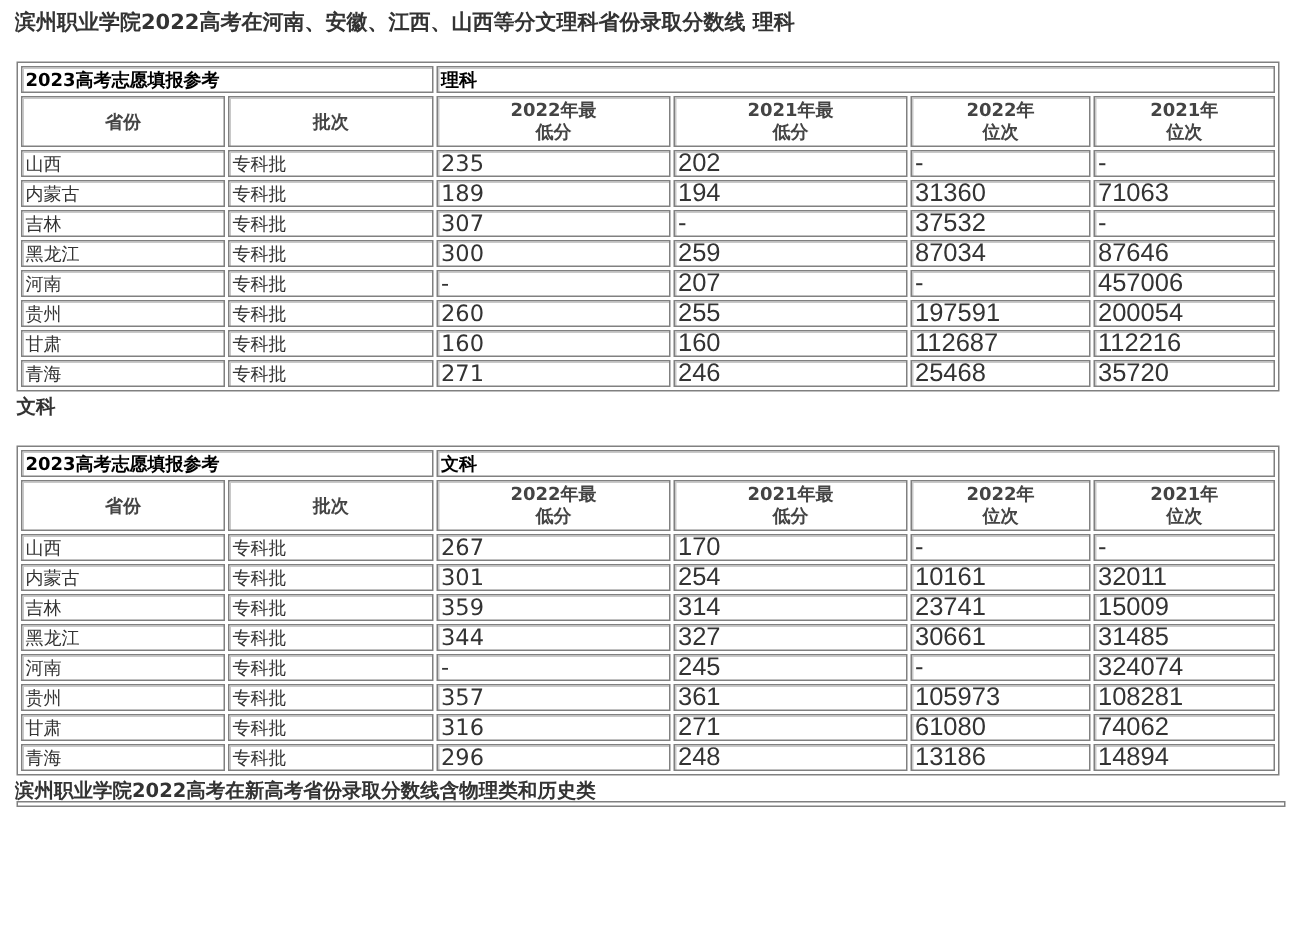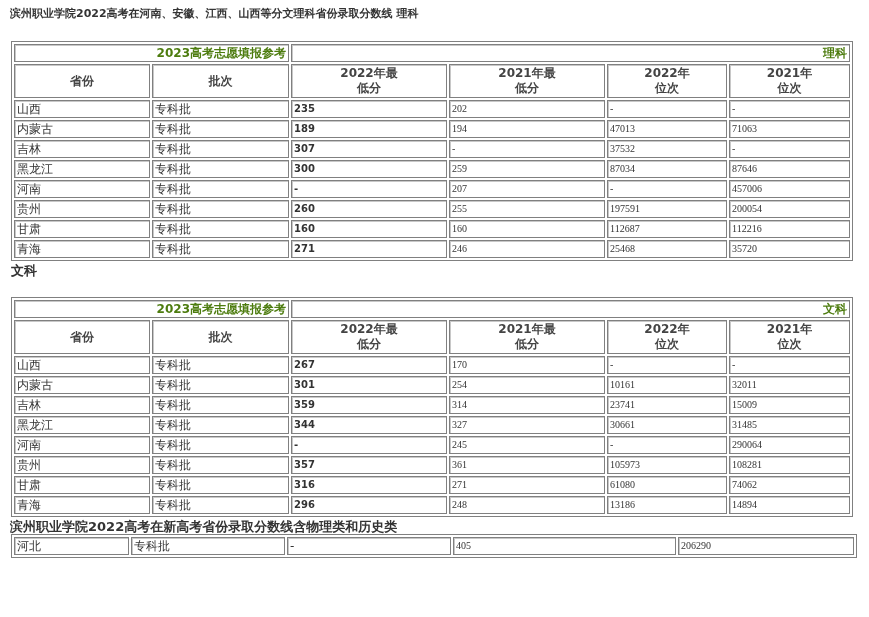--- a/index.html
+++ b/index.html
@@ -3,21 +3,21 @@
 <meta charset="utf-8">
 <style>
   html, body { margin: 0; padding: 0; background: #ffffff; }
   body {
     width: 869px; height: 617px; overflow: hidden; position: relative;
     font-family: "DejaVu Sans", "Liberation Sans", sans-serif;
     color: #333333;
   }
   .title {
     position: absolute; left: 10px; top: 6px;
-    font-size: 11px; font-weight: bold; color: #333;
+    font-size: 14px; font-weight: bold; color: #333;
     white-space: nowrap; letter-spacing: 0px;
   }
   .section-label {
     position: absolute; left: 11px;
     font-size: 13px; font-weight: bold; color: #333;
   }
   table.data {
     position: absolute; left: 11px;
     width: 842px;
     border: 1px solid #808080;
@@ -31,28 +31,28 @@
     padding: 0 2px;
     font-size: 12px;
     height: 16px;
     line-height: 16px;
     white-space: nowrap;
     overflow: hidden;
     color: #333;
     box-shadow: inset 1px 1px 0 #c8c8c8;
   }
   table.data td.h {
-    text-align: right; font-weight: bold; color: #4d7c0f;
+    text-align: left; font-weight: bold; color: #000000;
   }
   table.data td.h2 {
     text-align: center; font-weight: bold; color: #444;
     height: 32px; line-height: 15px; white-space: normal;
   }
-  table.data td.num { font-family: Liberation Serif, serif; font-size: 10px; }
-  table.data td.bold { font-weight: bold; font-size: 10px; }
+  table.data td.num { font-family: Liberation Sans, sans-serif; font-size: 17px; }
+  table.data td.bold { font-weight: normal; font-size: 15px; }
 </style>
 </head>
 <body>
 
 <div class="title">滨州职业学院2022高考在河南、安徽、江西、山西等分文理科省份录取分数线 理科</div>
 
 <table class="data" style="top:41px;">
   <colgroup>
     <col style="width:136px">
       <col style="width:137px">
@@ -80,21 +80,21 @@
         <td class="bold">235</td>
         <td class="num">202</td>
         <td class="num">-</td>
         <td class="num">-</td>
       </tr>
   <tr>
         <td>内蒙古</td>
         <td>专科批</td>
         <td class="bold">189</td>
         <td class="num">194</td>
-        <td class="num">47013</td>
+        <td class="num">31360</td>
         <td class="num">71063</td>
       </tr>
   <tr>
         <td>吉林</td>
         <td>专科批</td>
         <td class="bold">307</td>
         <td class="num">-</td>
         <td class="num">37532</td>
         <td class="num">-</td>
       </tr>
@@ -196,21 +196,21 @@
         <td class="num">327</td>
         <td class="num">30661</td>
         <td class="num">31485</td>
       </tr>
   <tr>
         <td>河南</td>
         <td>专科批</td>
         <td class="bold">-</td>
         <td class="num">245</td>
         <td class="num">-</td>
-        <td class="num">290064</td>
+        <td class="num">324074</td>
       </tr>
   <tr>
         <td>贵州</td>
         <td>专科批</td>
         <td class="bold">357</td>
         <td class="num">361</td>
         <td class="num">105973</td>
         <td class="num">108281</td>
       </tr>
   <tr>
@@ -236,21 +236,14 @@
 
 <table class="data" style="top:534px;">
   <colgroup>
     <col style="width:115px">
       <col style="width:154px">
       <col style="width:164px">
       <col style="width:223px">
       <col style="width:176px">
   </colgroup>
   <tbody>
-  <tr>
-        <td>河北</td>
-        <td>专科批</td>
-        <td>-</td>
-        <td class="num">405</td>
-        <td class="num">206290</td>
-      </tr>
 </tbody>
   </table>
 
 </body></html>

